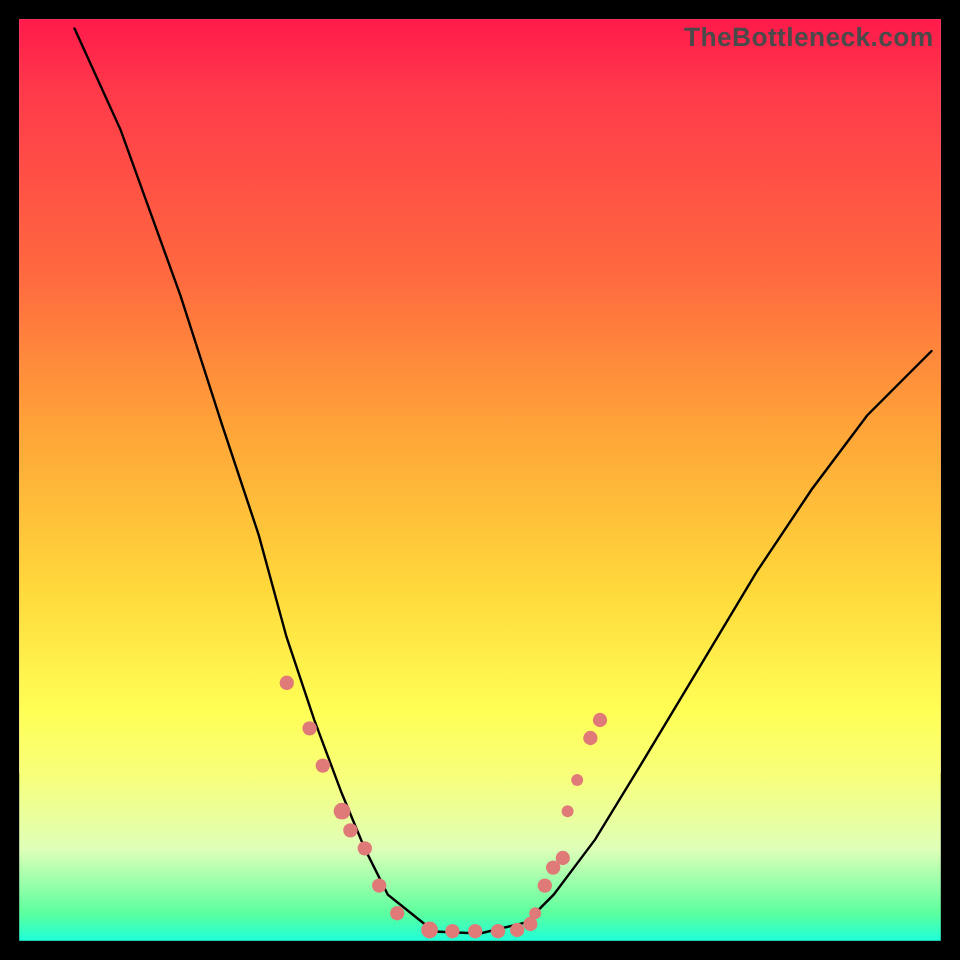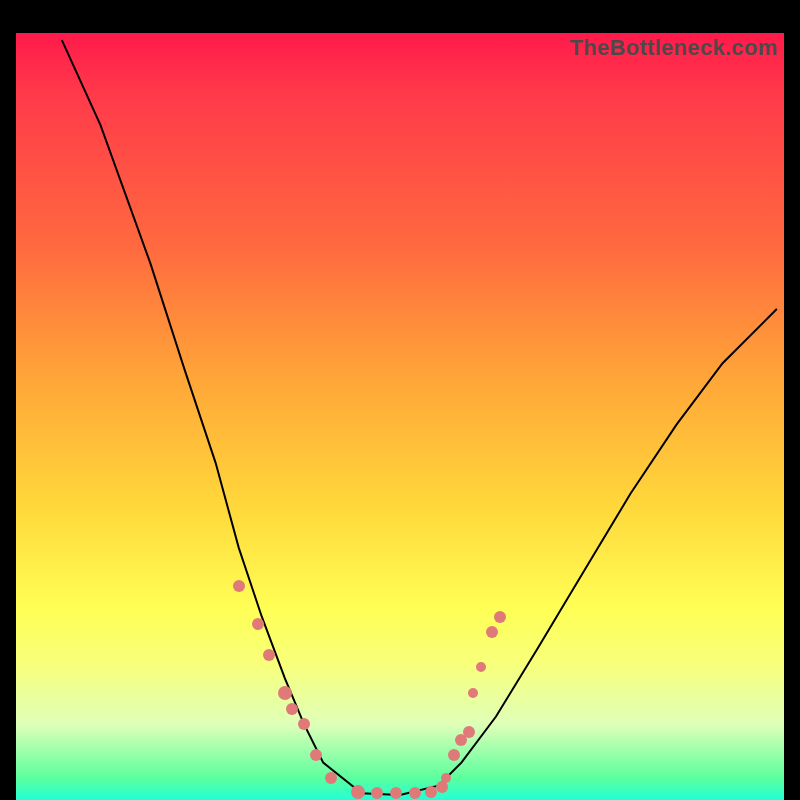--- a/index.html
+++ b/index.html
@@ -7,21 +7,21 @@
     padding: 0;
     width: 800px;
     height: 800px;
     background: #000;
     overflow: hidden;
     font-family: Arial, Helvetica, sans-serif;
   }
   .frame {
     position: absolute;
     left: 16px;
-    top: 33px;
+    top: 16px;
     width: 768px;
     height: 628px;
     background: #f9a8d4;
   }
   .plot-bg {
     position: absolute;
     left: 0;
     top: 0;
     width: 768px;
     height: 768px;

